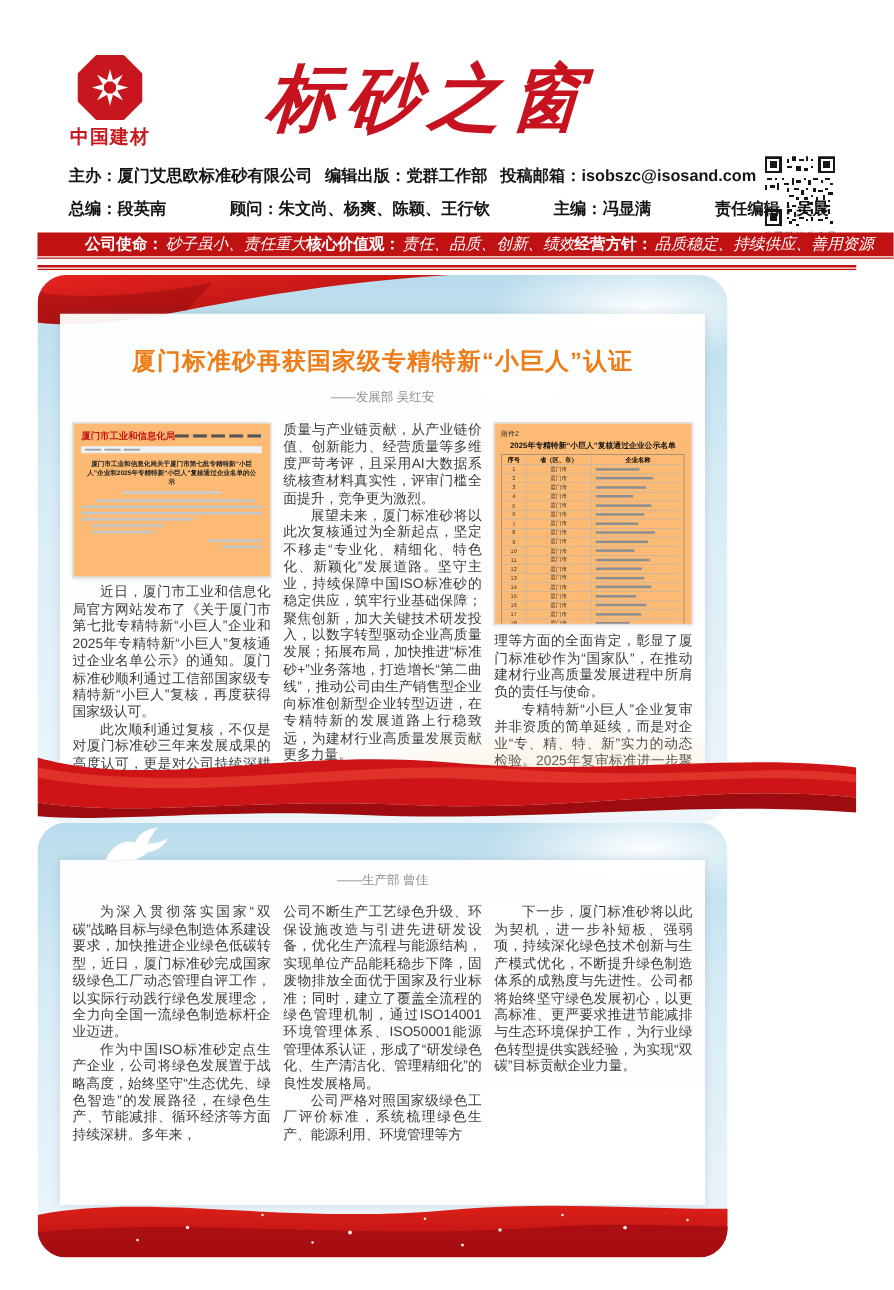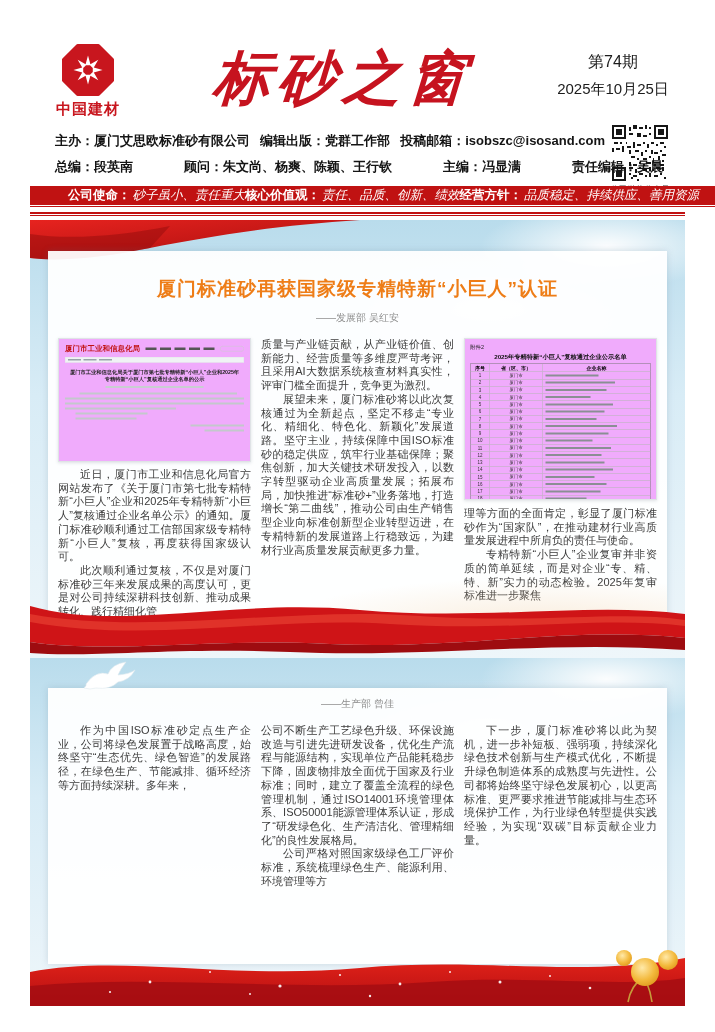--- a/index.html
+++ b/index.html
@@ -21,39 +21,39 @@
   .info-row.r1{left:55px;top:132px;width:550px;}
   .info-row.r2{left:55px;top:158px;width:608px;}
   
   .values-banner{left:30px;top:186px;width:707px;height:22px;background:#c01212;color:#fff;
                  display:flex;justify-content:center;align-items:center;font-size:12.5px;
                  border-bottom:3px double #fff;box-sizing:border-box;white-space:nowrap;}
   .values-banner b{font-weight:bold;margin-right:2px;}
   .values-banner .script{font-style:italic;}
   .banner-rule{left:30px;top:212px;width:655px;height:4px;border-top:2px solid #c01212;border-bottom:1px solid #c01212;box-sizing:border-box;}
   
-  .sky{left:30px;width:655px;overflow:hidden;
+  .sky{left:30px;width:552px;overflow:hidden;
        background:
          radial-gradient(ellipse 180px 60px at 88% 6%, rgba(255,255,255,.95), rgba(255,255,255,0) 70%),
          radial-gradient(ellipse 220px 70px at 70% 20%, rgba(255,255,255,.55), rgba(255,255,255,0) 70%),
-         linear-gradient(180deg,#b9dcec 0%,#d8ecf6 40%,#eef6fa 100%);}
+         linear-gradient(180deg,#b9dcec 0%,#d8ecf6 40%,#eef6fa 100%); border-radius: 23px;}
   #section1{top:220px;height:438px;}
   #section2{top:658px;height:348px;}
   .card{position:absolute;left:18px;right:18px;background:rgba(255,255,255,.94);
         box-shadow:0 0 7px rgba(90,115,140,.22);padding:0 10px;box-sizing:border-box;z-index:2;}
   #card1{top:31px;bottom:36px;}
   #card2{top:30px;bottom:42px;}
   .art-title{margin:0;padding-top:25px;text-align:center;font-size:19px;font-weight:bold;color:#ee7d17;letter-spacing:1px;}
   .byline{text-align:center;font-size:10px;color:#8f8f8f;margin-top:9px;}
   .cols{display:flex;gap:10px;margin-top:13px;}
   .col{flex:1;min-width:0;}
   .coltext p{margin:0;font-size:11px;line-height:13.7px;text-align:justify;color:#3b3b3b;}
   .coltext p.ind{text-indent:2em;}
   
-  .embed{border:1px solid #dfe3e6;background:#f0abfc;overflow:hidden;box-shadow:0 1px 3px rgba(130,140,150,.25);}
+  .embed{border:1px solid #dfe3e6;background:#fdba74;overflow:hidden;box-shadow:0 1px 3px rgba(130,140,150,.25);}
   .gov-embed{height:122px;margin-bottom:6px;}
   .table-embed{height:160px;margin-bottom:7px;}
   .inner2x{width:200%;transform:scale(.5);transform-origin:0 0;box-sizing:border-box;}
   
   .gov-inner{padding:10px 12px;}
   .gov-top{display:flex;align-items:center;justify-content:space-between;}
   .gov-name{font-size:15px;font-weight:bold;color:#c01212;white-space:nowrap;}
   .gov-nav{display:flex;gap:7px;}
   .gov-nav i{display:block;width:22px;height:5px;background:#555;}
   .gov-search{width:46px;height:9px;border:1px solid #ccc;border-radius:5px;}
@@ -101,24 +101,20 @@
 
   <svg class="abs logo-svg" viewBox="0 0 100 100">
     <polygon points="30,3 70,3 97,30 97,70 70,97 30,97 3,70 3,30" fill="#c8161e" stroke="#c8161e" stroke-width="6" stroke-linejoin="round"></polygon>
     <polygon fill="#ffffff" points="78,50 61.1,54.6 69.8,69.8 54.6,61.1 50,78 45.4,61.1 30.2,69.8 38.9,54.6 22,50 38.9,45.4 30.2,30.2 45.4,38.9 50,22 54.6,38.9 69.8,30.2 61.1,45.4"></polygon>
     <polygon fill="#c8161e" points="59.2,53.8 53.8,59.2 46.2,59.2 40.8,53.8 40.8,46.2 46.2,40.8 53.8,40.8 59.2,46.2"></polygon>
   </svg>
   <div class="abs logo-caption">中国建材</div>
 
   <div class="abs masthead">标砂之窗</div>
 
-  <div class="abs issue-block">
-    <div class="issue-no">第74期</div>
-    <div class="issue-date">2025年10月25日</div>
-  </div>
 
   <svg class="abs qr-svg" viewBox="0 0 29 29" shape-rendering="crispEdges">
     <rect width="29" height="29" fill="#fff"></rect>
     <path fill="#161616" d="M0 0h7v7H0zM22 0h7v7h-7zM0 22h7v7H0z"></path>
     <path fill="#fff" d="M1 1h5v5H1zM23 1h5v5h-5zM1 23h5v5H1z"></path>
     <path fill="#161616" d="M2 2h3v3H2zM24 2h3v3h-3zM2 24h3v3H2z"></path>
     <path fill="#161616" d="M9 1h1v2H9zM11 0h2v2h-2zM14 1h2v1h-2zM17 0h1v2h-1zM19 1h1v1h-1zM9 4h2v1H9zM13 4h2v2h-2zM16 5h2v1h-2zM19 4h1v1h-1zM1 9h2v1H1zM4 9h1v1H4zM0 12h1v2H0zM2 12h2v1H2zM5 11h1v3H5zM7 9h1v1H7zM8 11h2v1H8zM11 9h1v3h-1zM13 10h2v1h-2zM16 9h1v1h-1zM18 10h1v2h-1zM20 9h2v1h-2zM23 10h1v1h-1zM25 9h2v1h-2zM27 11h1v1h-1zM9 13h1v2H9zM12 13h2v1h-2zM15 14h1v2h-1zM17 13h1v1h-1zM20 13h1v2h-1zM22 14h2v1h-2zM25 13h1v1h-1zM26 15h2v1h-2zM10 16h2v1h-2zM13 17h1v1h-1zM16 17h2v1h-2zM19 16h1v1h-1zM21 17h1v2h-1zM24 16h1v2h-1zM26 18h1v1h-1zM9 19h1v2H9zM11 20h2v1h-2zM14 19h1v1h-1zM16 20h1v1h-1zM18 19h2v1h-2zM22 20h1v1h-1zM25 20h2v1h-2zM9 22h2v1H9zM12 23h1v2h-1zM14 22h1v1h-1zM16 23h2v1h-2zM19 22h1v2h-1zM21 23h1v1h-1zM23 22h2v1h-2zM26 22h1v2h-1zM9 25h1v1H9zM11 26h2v1h-2zM14 25h2v1h-2zM17 26h1v1h-1zM19 25h1v2h-1zM22 26h2v1h-2zM25 25h1v1h-1zM27 27h1v1h-1zM10 27h1v1h-1zM13 28h1v1h-1z"></path>
   </svg>
   <div class="abs qr-caption">公司微信公众号</div>
 
@@ -369,20 +365,21 @@
   <div id="section2" class="abs sky">
     <svg class="abs dove" viewBox="0 0 56 34">
       <path d="M4 24 Q14 10 26 14 Q30 4 44 2 Q38 10 36 15 Q48 14 53 10 Q48 20 36 22 Q28 30 14 28 Q8 30 2 28 Q5 25 4 24 Z" fill="#ffffff" stroke="#dfe9ef" stroke-width=".6"></path>
     </svg>
 
     <div id="card2" class="card">
       <div class="byline">——生产部 曾佳</div>
       <div class="cols">
         <div class="col">
           <div class="coltext">
+              <p class="ind">为深入贯彻落实国家“双碳”战略目标与绿色制造体系建设要求，加快推进企业绿色低碳转型，近日，厦门标准砂完成国家级绿色工厂动态管理自评工作，以实际行动践行绿色发展理念，全力向全国一流绿色制造标杆企业迈进。</p>
               <p class="ind">作为中国ISO标准砂定点生产企业，公司将绿色发展置于战略高度，始终坚守“生态优先、绿色智造”的发展路径，在绿色生产、节能减排、循环经济等方面持续深耕。多年来，</p>
             </div>
         </div>
         <div class="col">
           <div class="coltext">
               <p class="">公司不断生产工艺绿色升级、环保设施改造与引进先进研发设备，优化生产流程与能源结构，实现单位产品能耗稳步下降，固废物排放全面优于国家及行业标准；同时，建立了覆盖全流程的绿色管理机制，通过ISO14001环境管理体系、ISO50001能源管理体系认证，形成了“研发绿色化、生产清洁化、管理精细化”的良性发展格局。</p>
               <p class="ind">公司严格对照国家级绿色工厂评价标准，系统梳理绿色生产、能源利用、环境管理等方</p>
             </div>
         </div>
         <div class="col">

